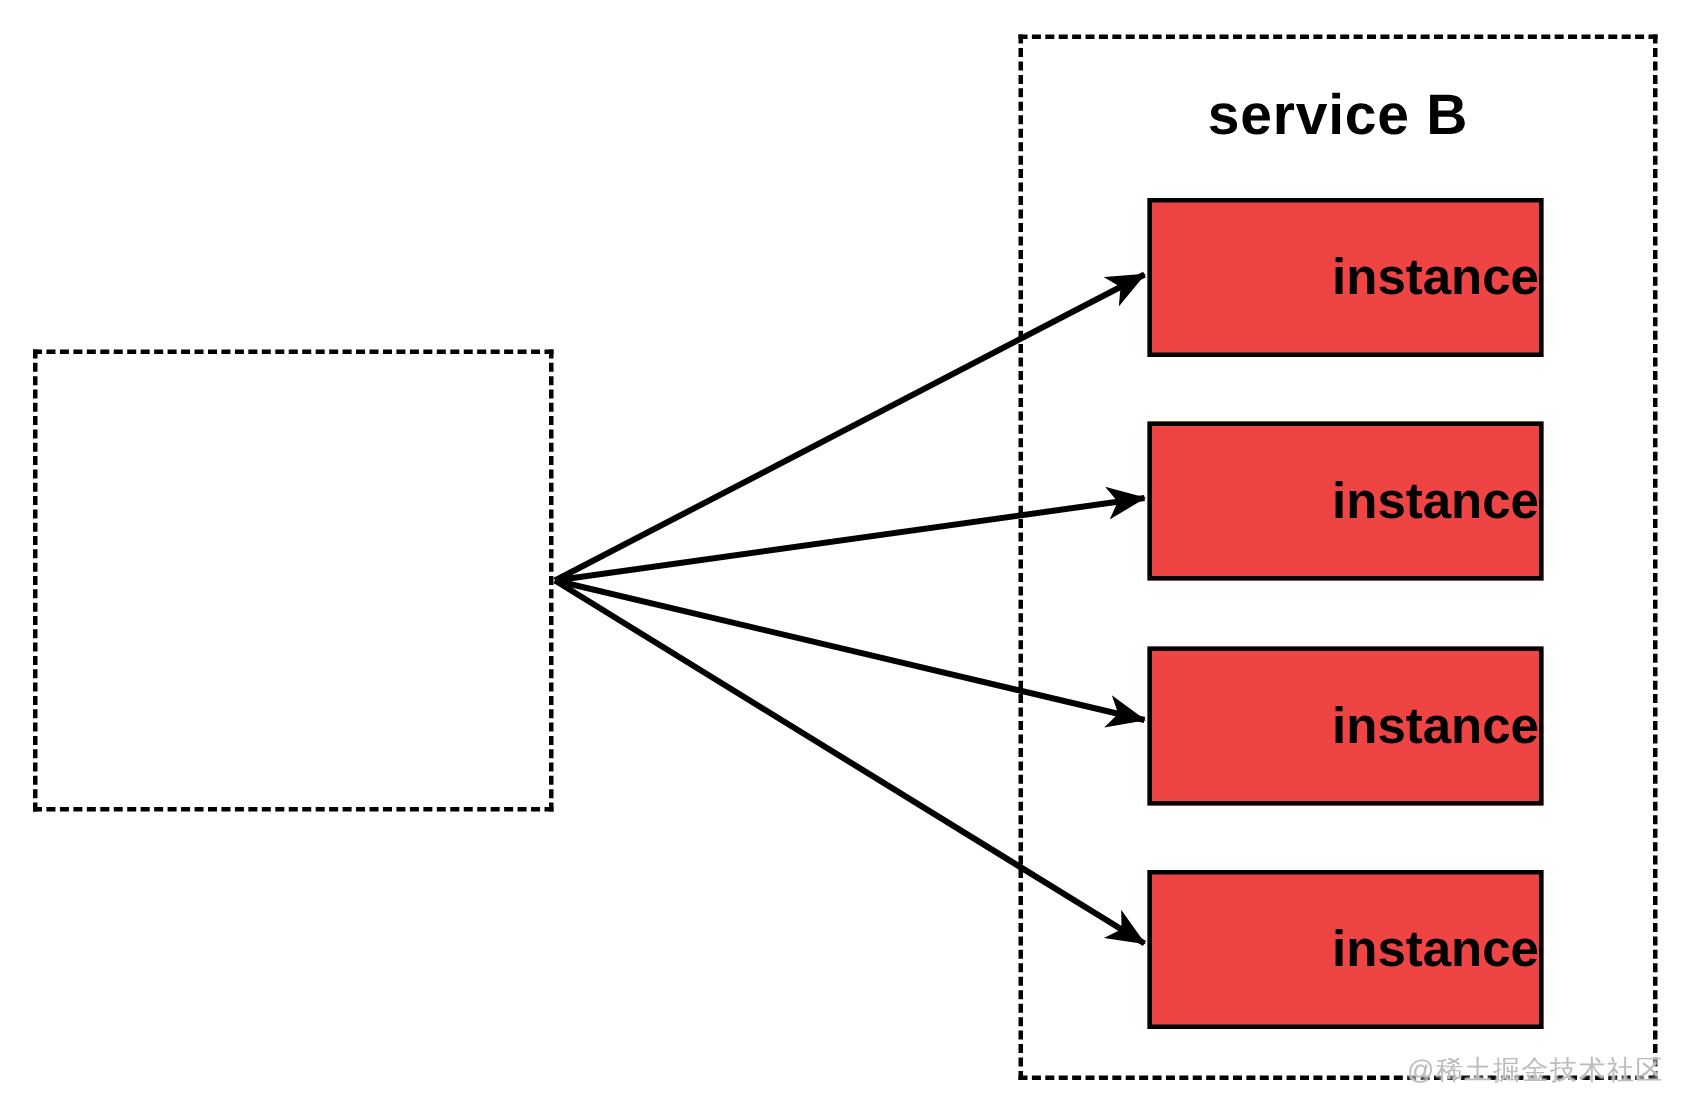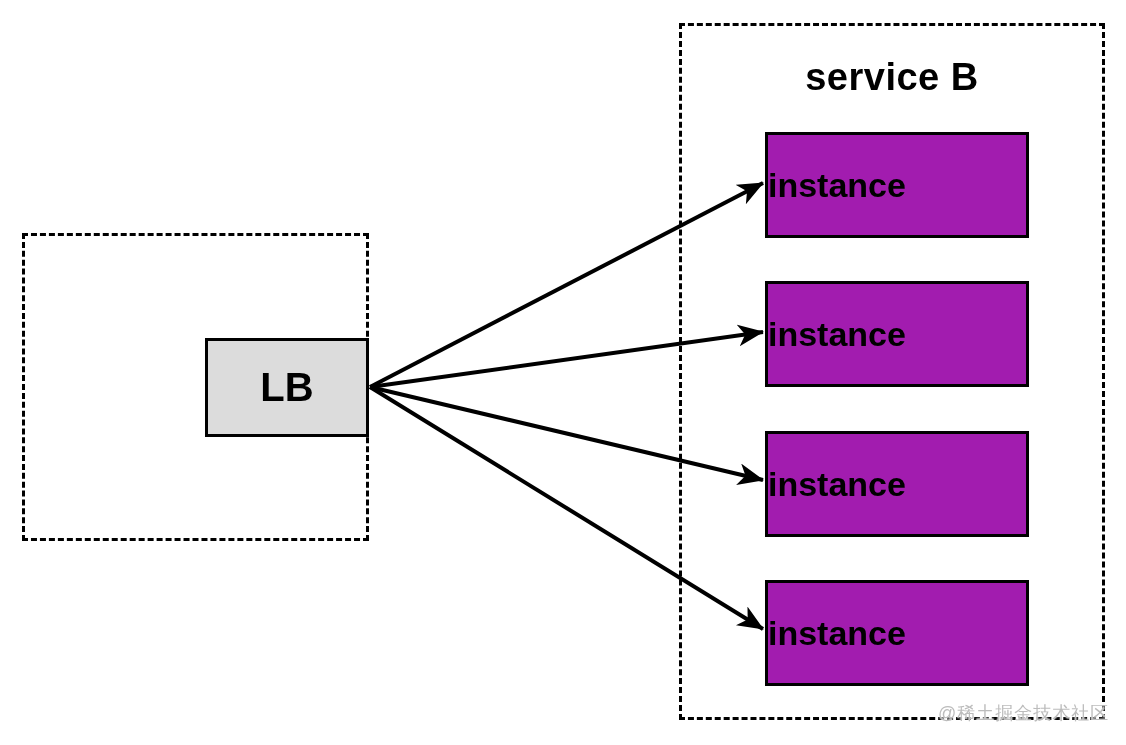--- a/index.html
+++ b/index.html
@@ -60,26 +60,26 @@
     justify-content: center;
     font-size: 40px;
     font-weight: 700;
     color: #000000;
   }
   .inst {
     position: absolute;
     left: 83px;
     width: 264px;
     height: 106px;
-    background: #a21caf;
+    background: #ef4444;
     border: 3px solid #000000;
     box-sizing: border-box;
     display: flex;
     align-items: center;
-    justify-content: flex-start;
+    justify-content: flex-end;
     font-size: 34px;
     font-weight: 600;
     color: #000000;
   }
   .inst-1 { top: 106px; }
   .inst-2 { top: 255px; }
   .inst-3 { top: 405px; }
   .inst-4 { top: 554px; }
   .arrows {
     position: absolute;
@@ -105,23 +105,20 @@
     white-space: nowrap;
     z-index: 5;
   }
 </style>
 </head>
 <body>
 
 <div class="canvas">
 
   <div class="dashed-box service-a">
-    <div class="lb-box">
-      <span>LB</span>
-    </div>
   </div>
 
   <div class="dashed-box service-b">
     <div class="group-label">service B</div>
     <div class="inst inst-1">
       <span>instance</span>
     </div>
     <div class="inst inst-2">
       <span>instance</span>
     </div>

